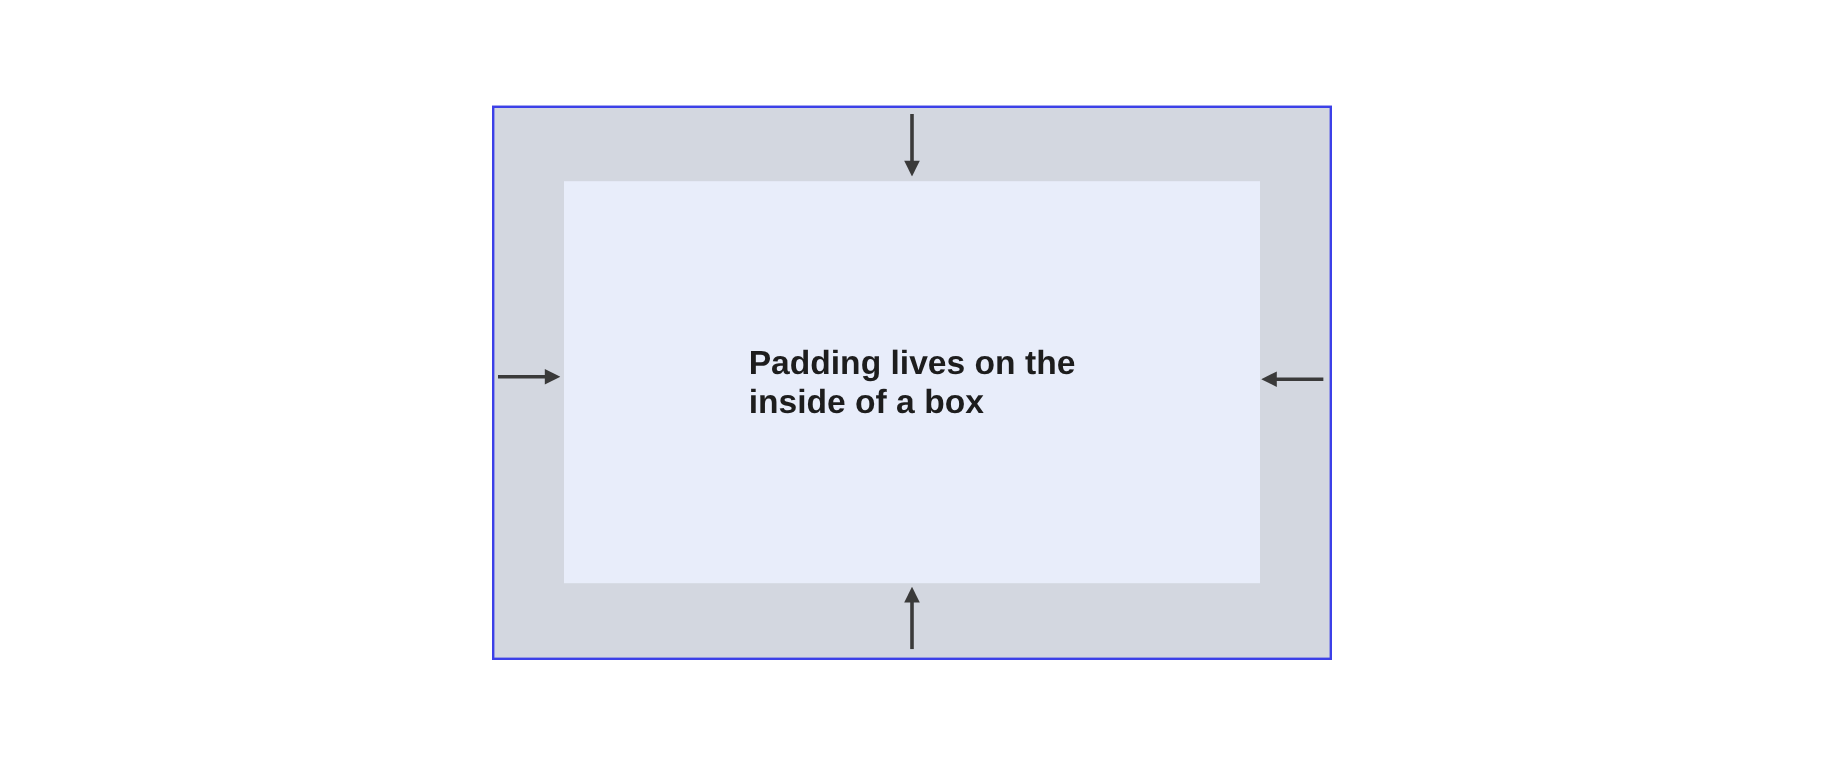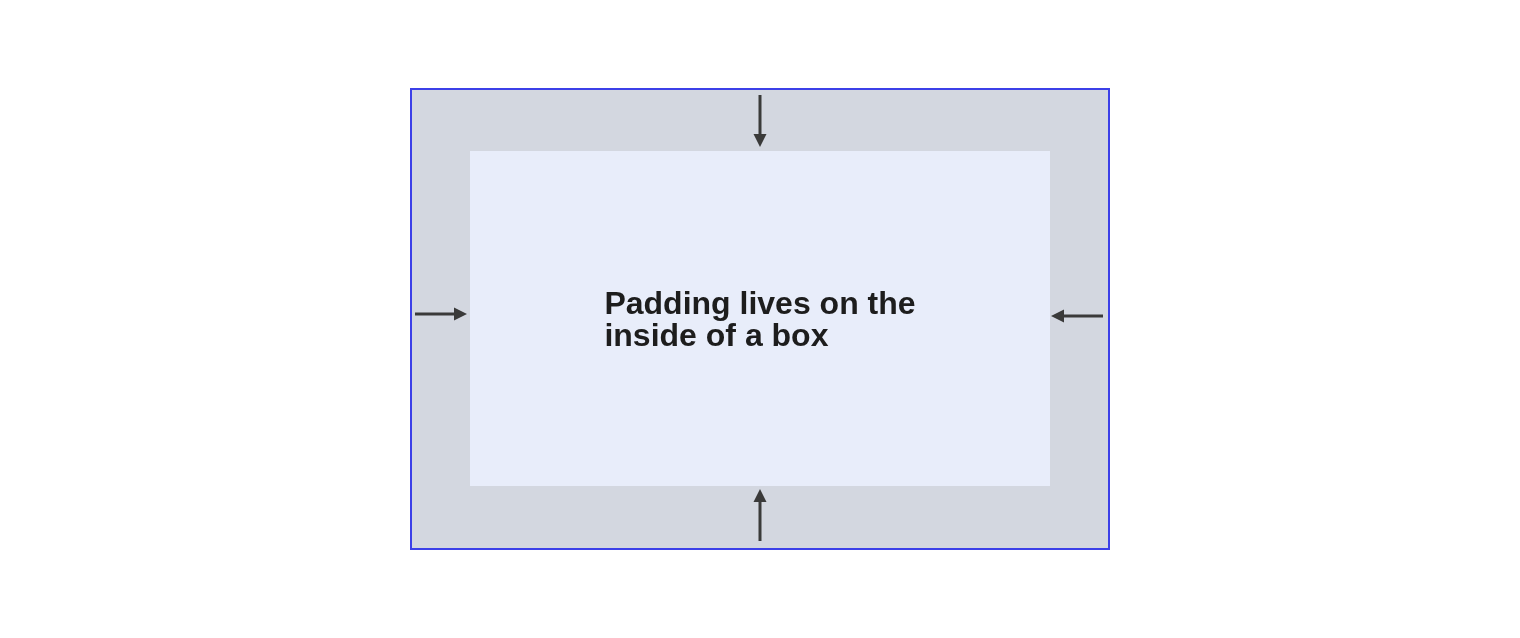--- a/index.html
+++ b/index.html
@@ -36,21 +36,21 @@
     left: 58px;
     top: 61px;
     width: 580px;
     height: 335px;
     background: var(--content_area_bg);
     display: flex;
     align-items: center;
     justify-content: center;
   }
   .caption {
-    font-size: 32px;
+    font-size: 28px;
     font-weight: bold;
     line-height: 32px;
     color: var(--caption_text);
     white-space: pre-line;
     text-align: left;
   }
   .arrow {
     position: absolute;
     display: block;
   }

